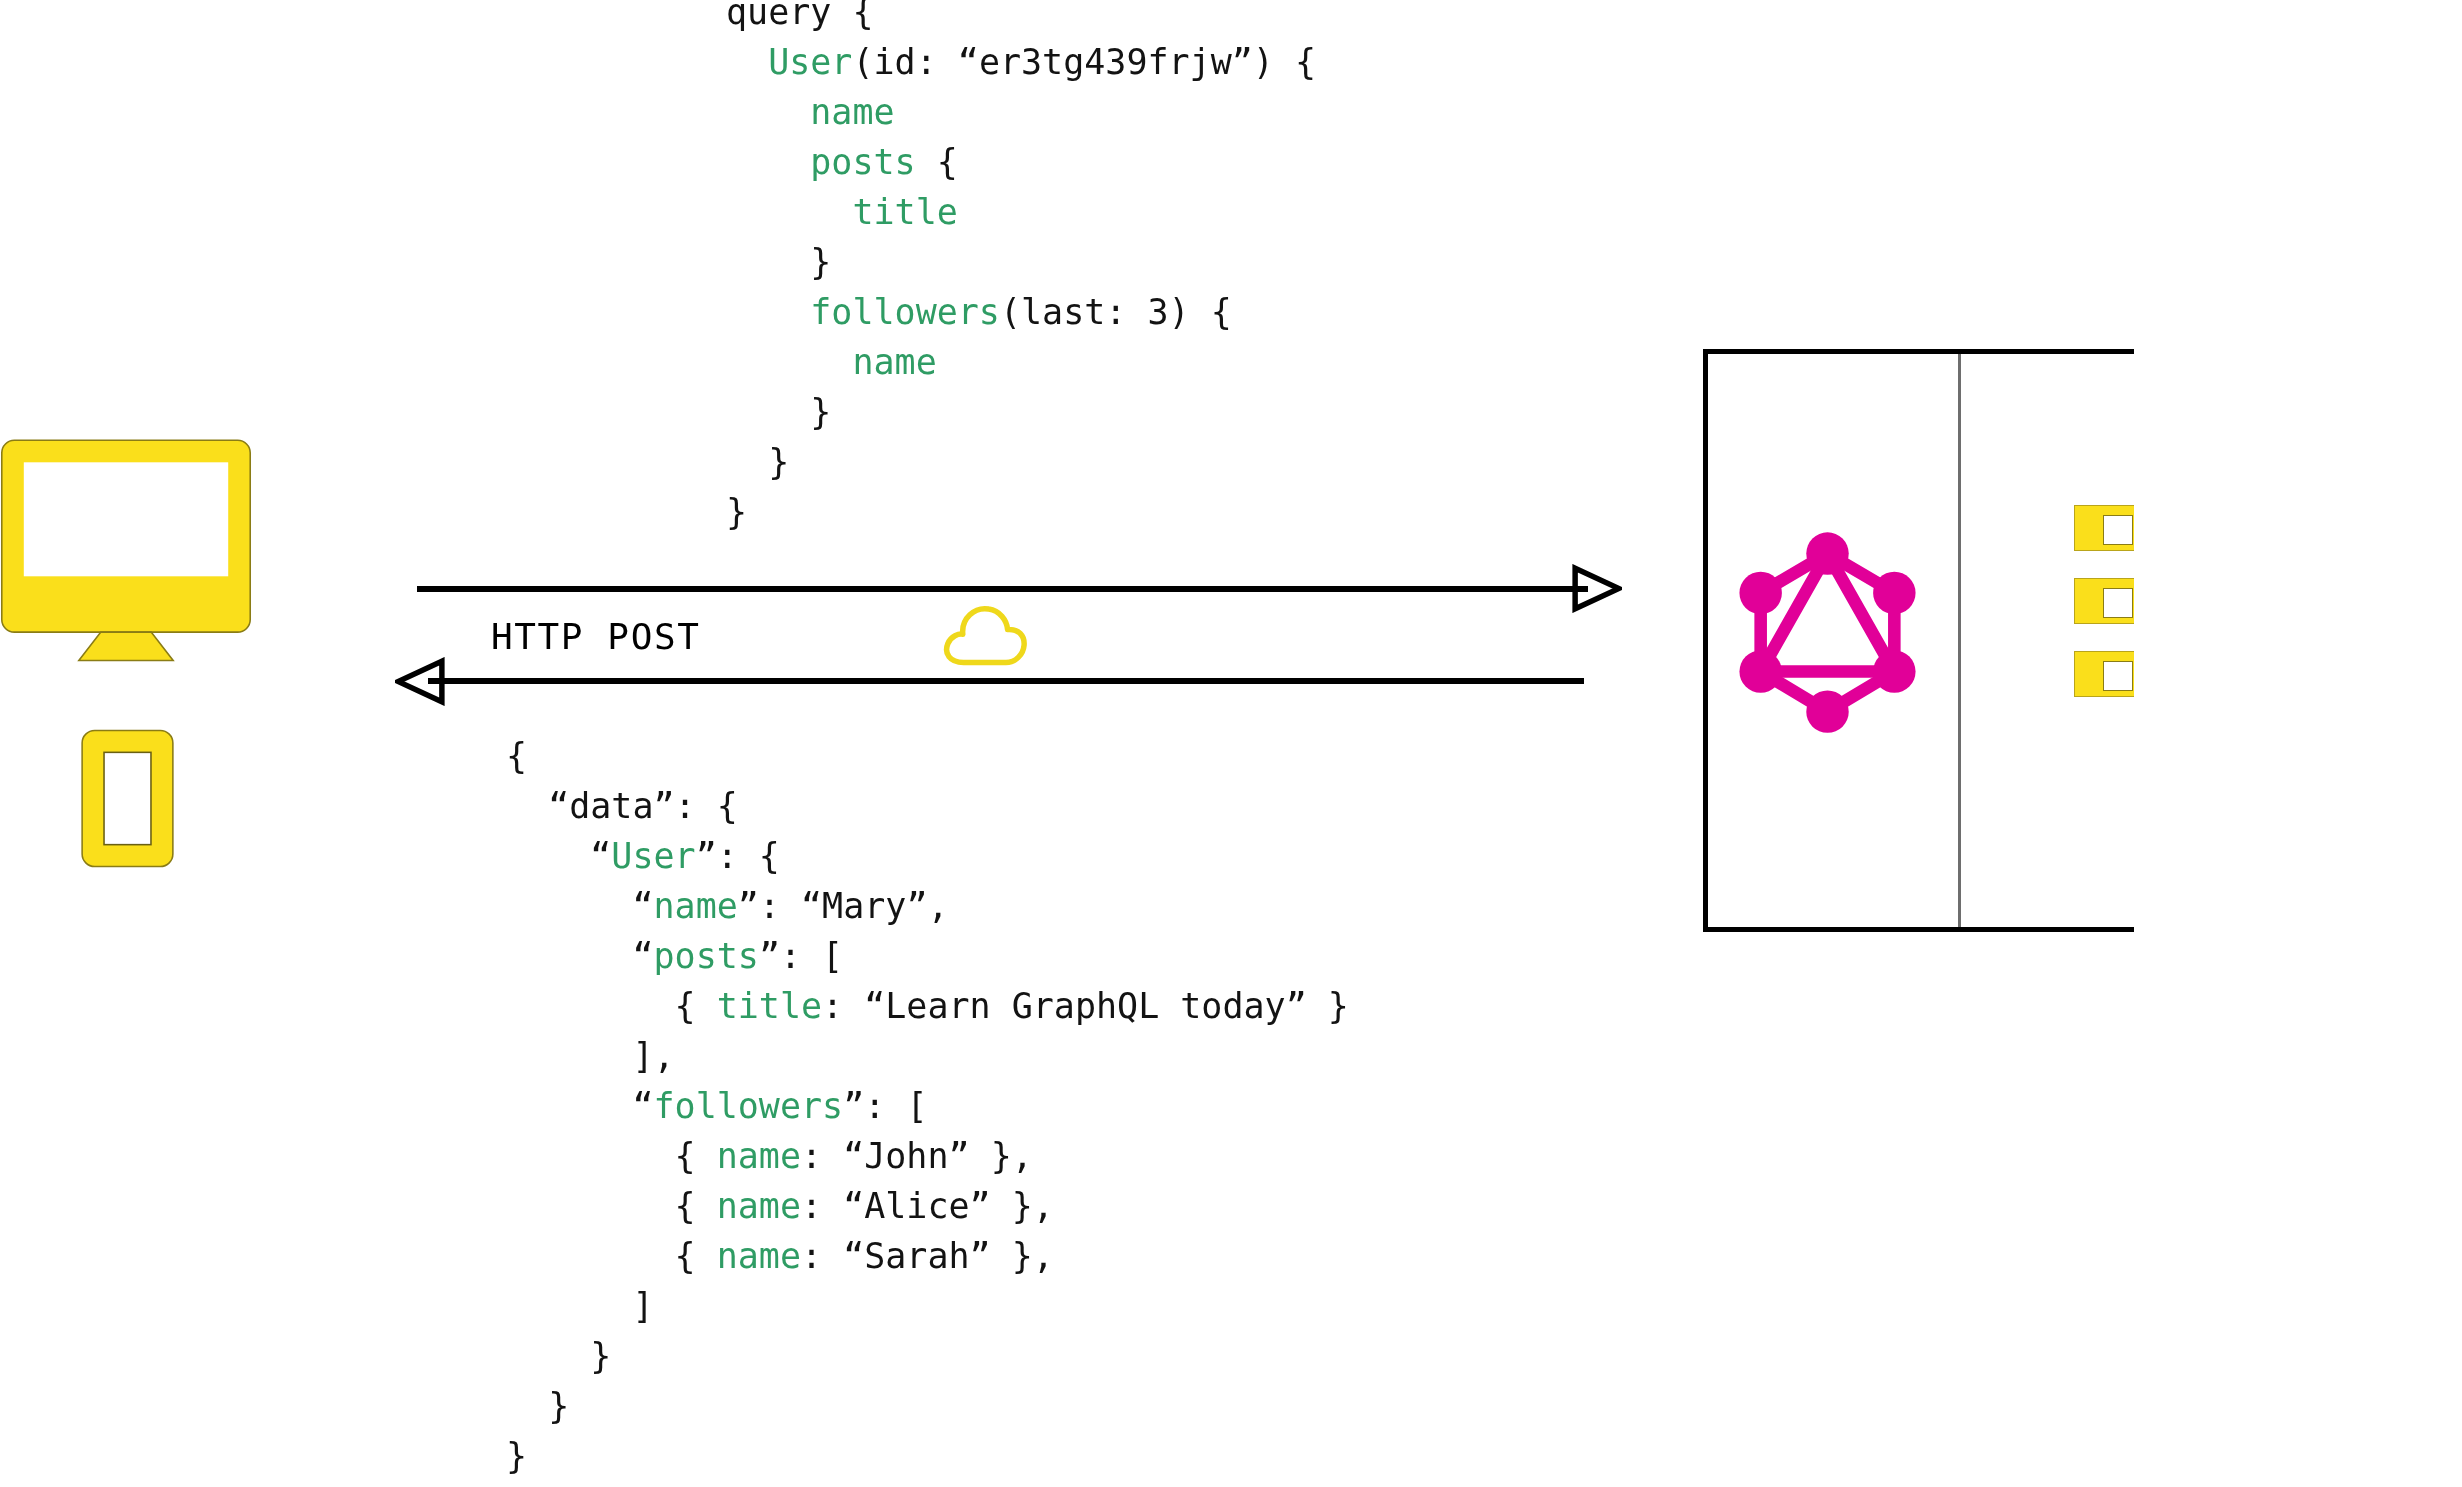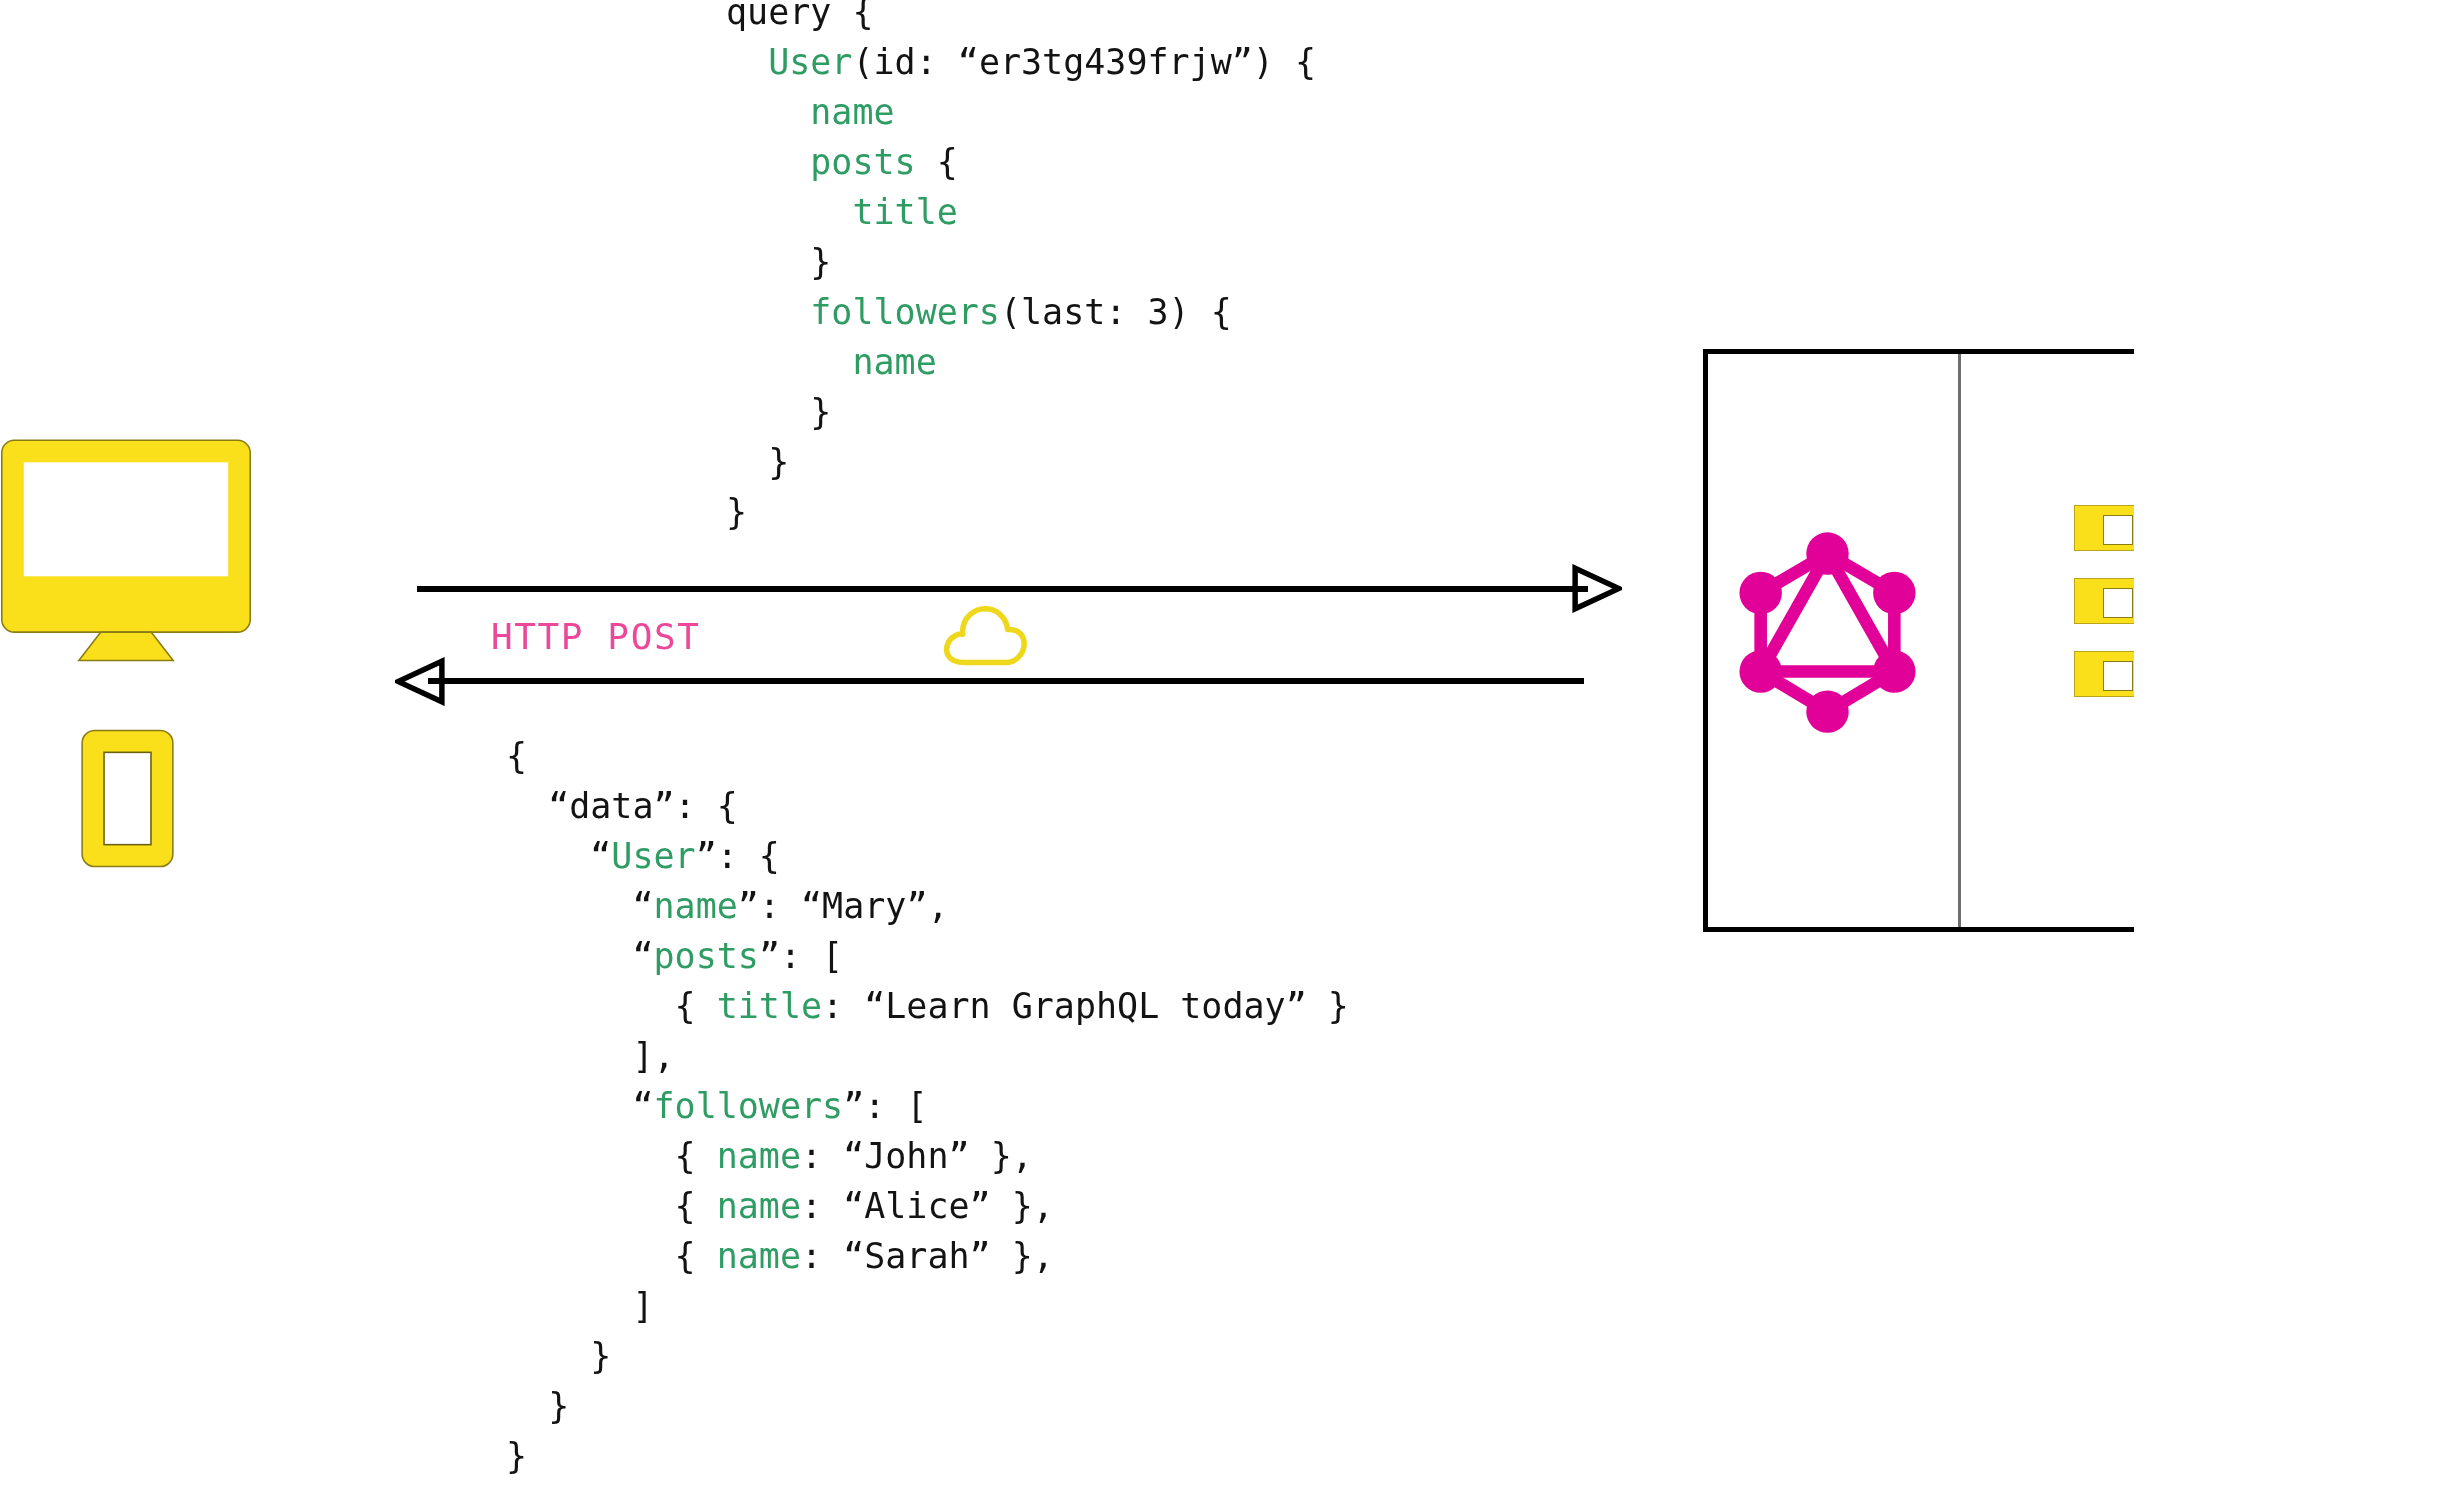--- a/index.html
+++ b/index.html
@@ -44,21 +44,21 @@
   
   .arrow-svg { position: absolute; }
 
   #http-post-label {
     position: absolute;
     left: 491px;
     top: 616px;
     font-family: "DejaVu Sans Mono", "Liberation Mono", monospace;
     font-size: 36px;
     letter-spacing: 1.6px;
-    color: #ec4899;
+    color: #000000;
     white-space: pre;
   }
 
   
   #cloud-icon { position: absolute; left: 940px; top: 601px; }
 
   
   #monitor-icon { position: absolute; left: 0px; top: 434px; }
   #phone-icon   { position: absolute; left: 79px; top: 727px; }
 

